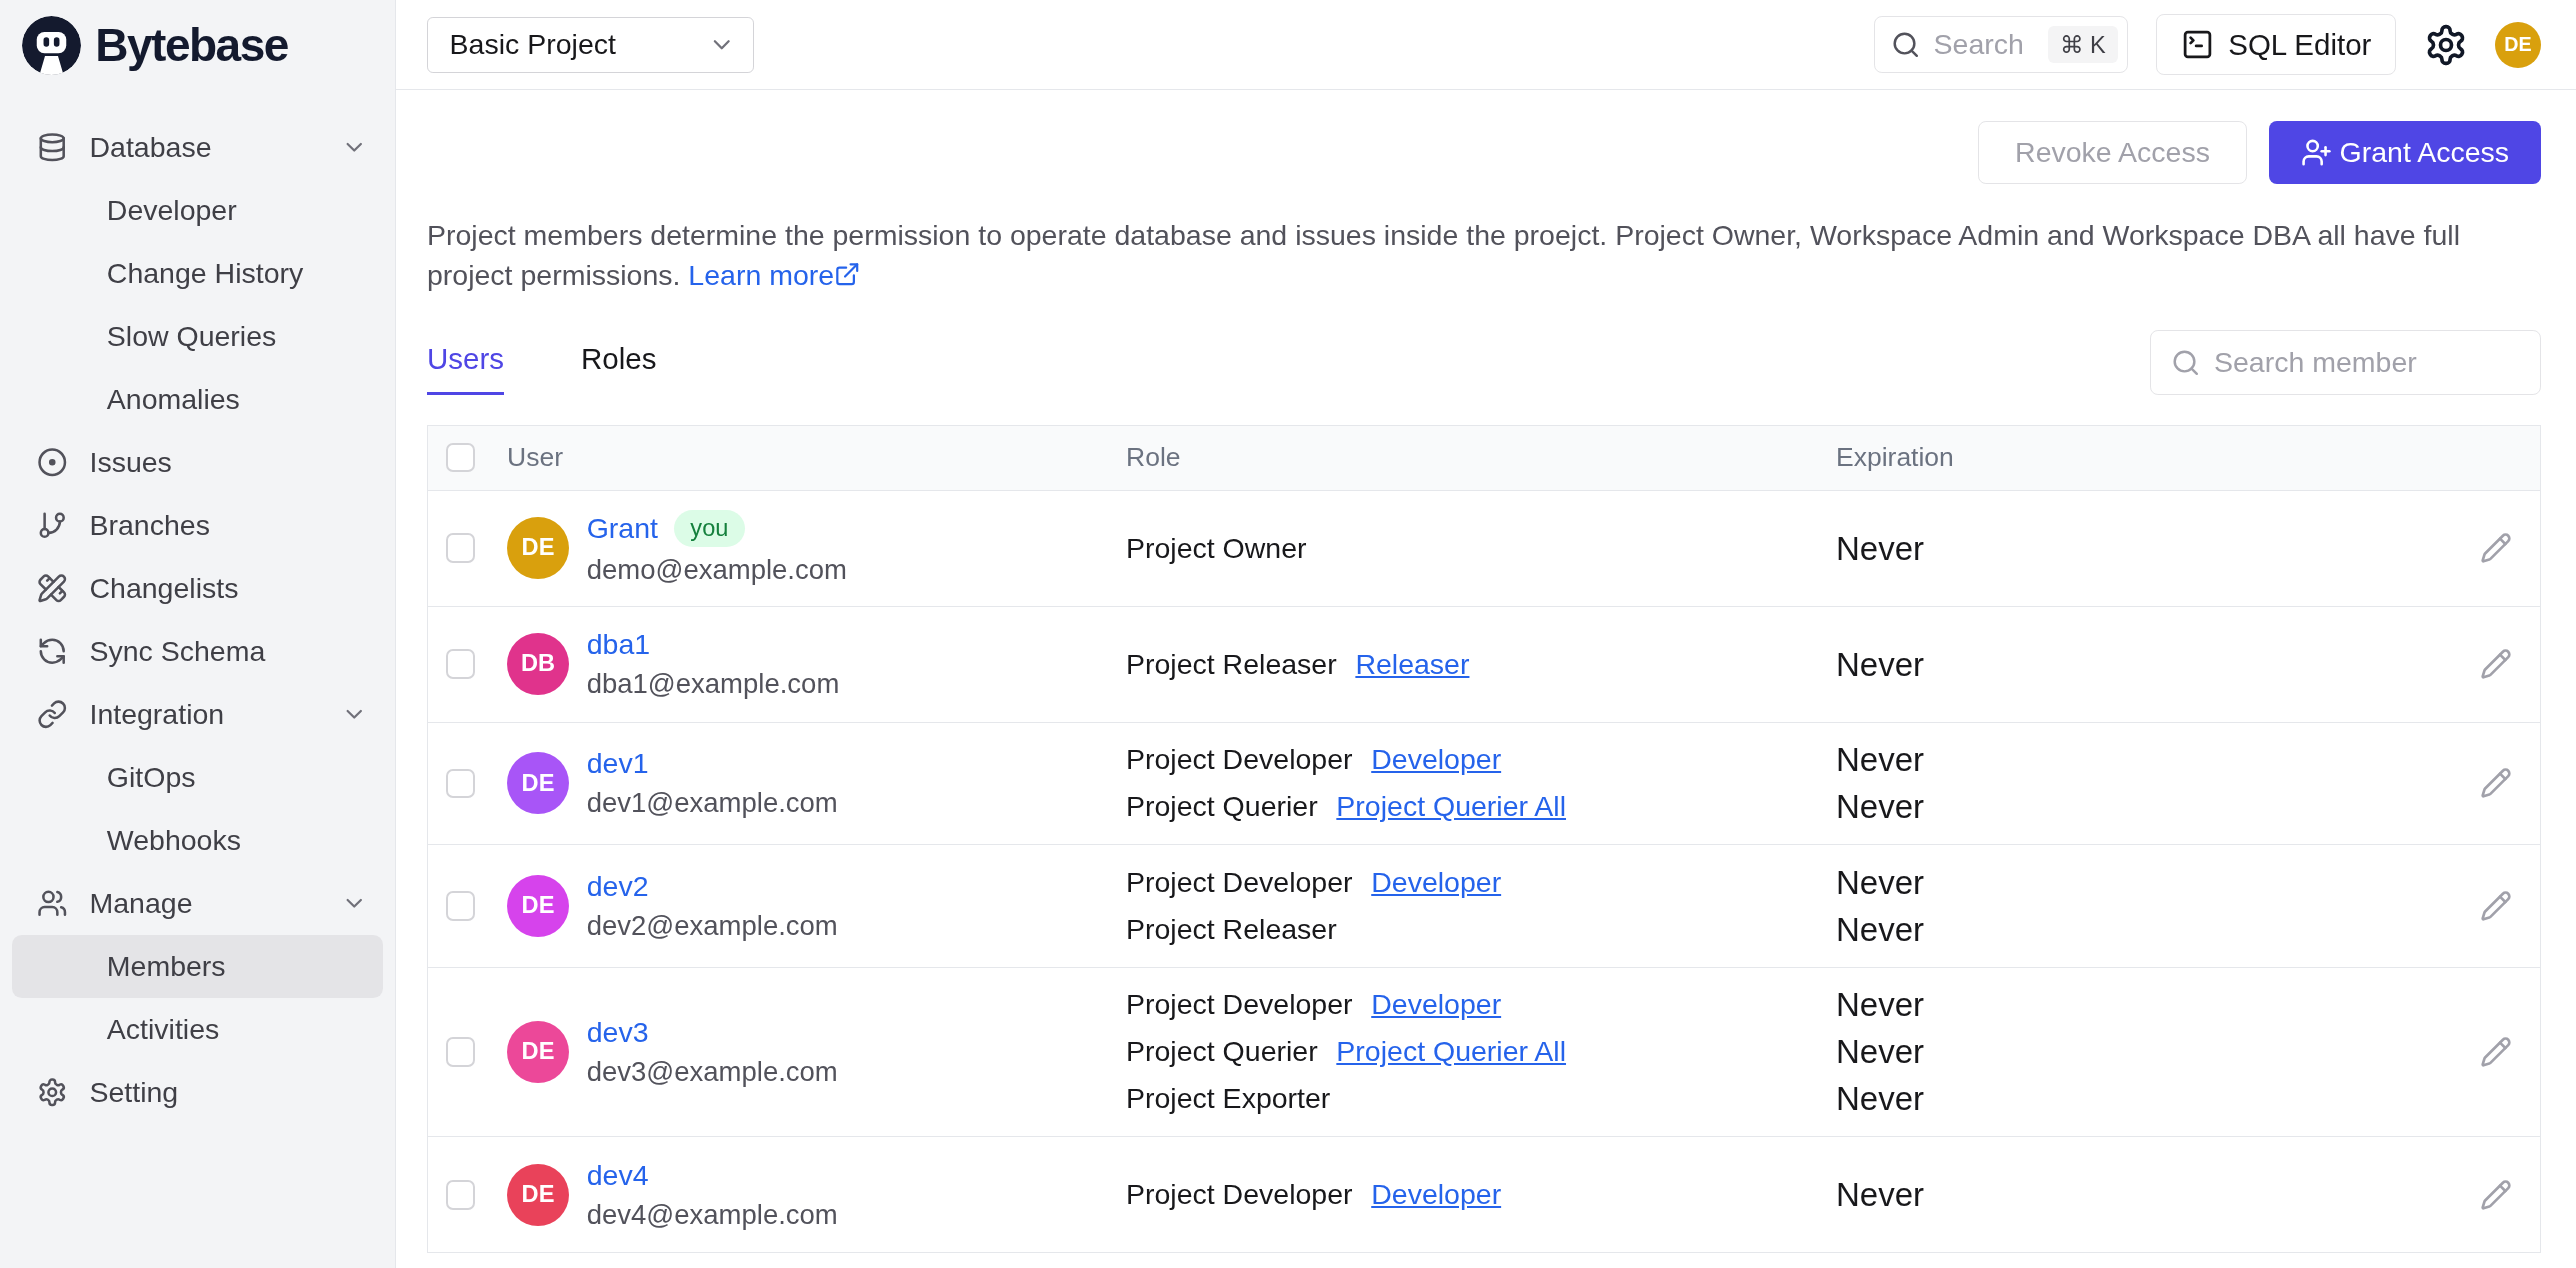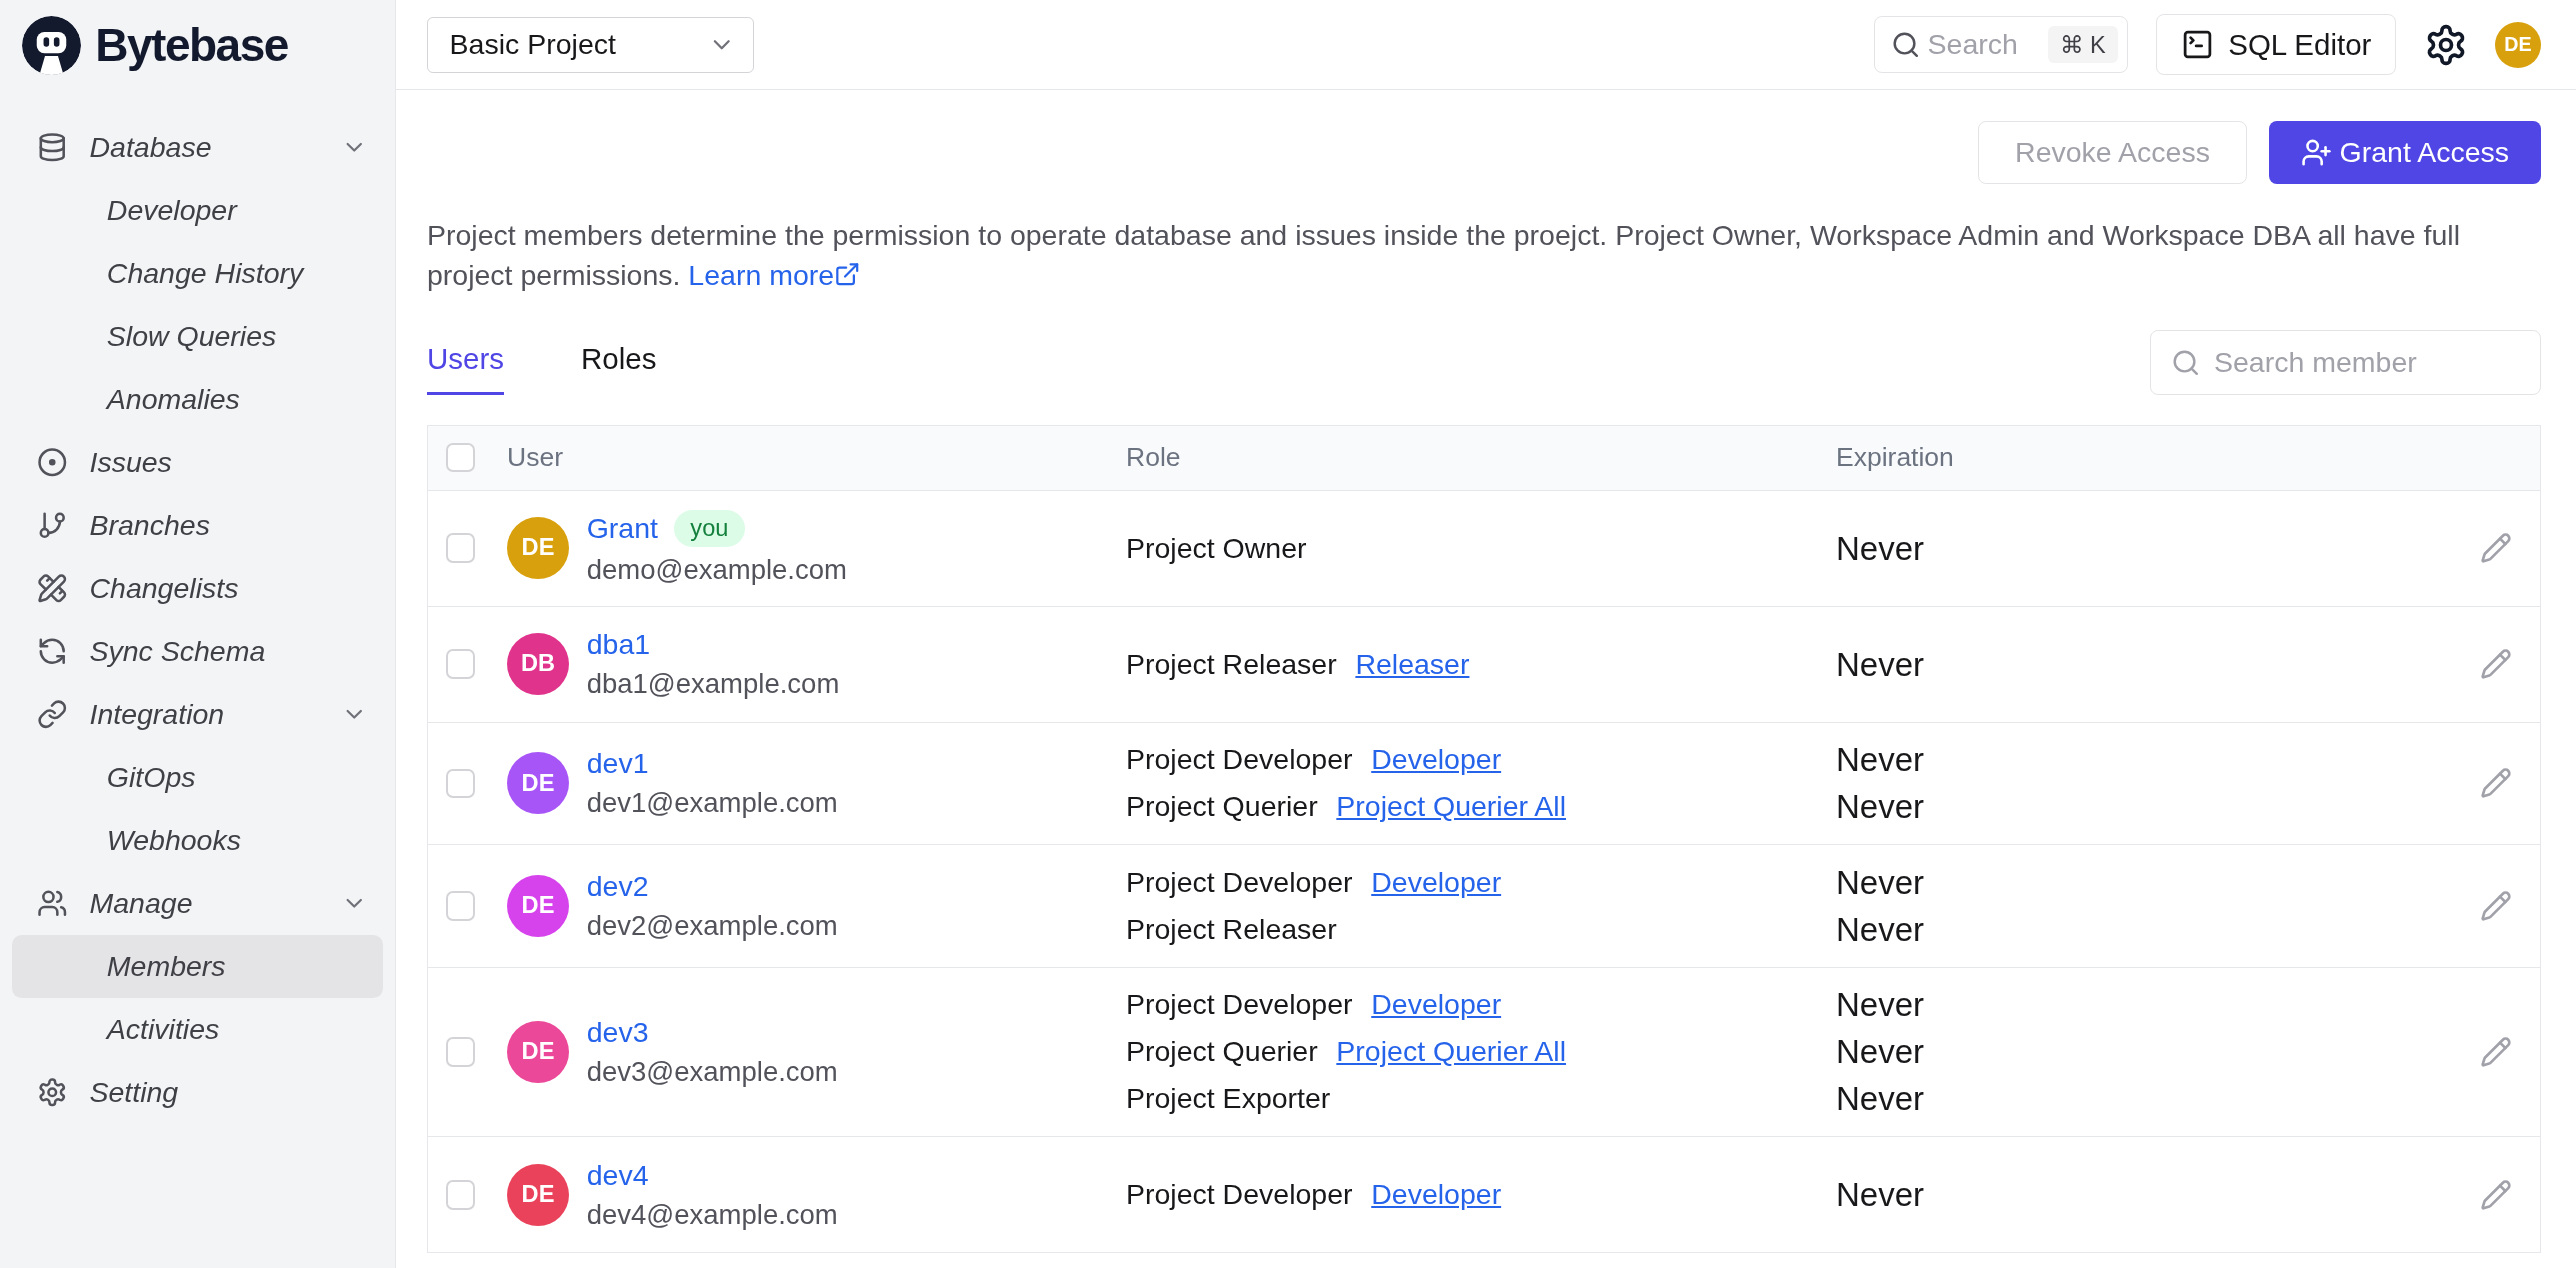--- a/index.html
+++ b/index.html
@@ -10,21 +10,21 @@
   }
   
   .sidebar {
     width:396px; min-width:396px; height:100%;
     background:#F3F4F6; border-right:1px solid #E5E7EB;
     display:flex; flex-direction:column;
   }
   .logo { height:90px; display:flex; align-items:center; gap:14.7px; padding-left:21.6px; }
   .logo svg { width:59px; height:59px; }
   .wordmark { font-size:46px; font-weight:800; color:#141A2E; letter-spacing:-1.5px; }
-  .nav { padding:25.6px 11.8px 0 11.8px; display:flex; flex-direction:column;font-style:italic; }
+  .nav { padding:25.6px 11.8px 0 11.8px; display:flex; flex-direction:column; }
   .nav-item {
     height:63px; display:flex; align-items:center; gap:21.6px;
     padding:0 15.7px 0 25.6px; font-size:28.5px; color:#3F3F46;
     border-radius:9.8px; cursor:pointer; font-weight:500;
   }
   .nav-item.level1 { padding-left:95px; font-weight:400; }
   .nav-item.active { background:#E4E4E7; }
   .nav-icon { width:30.5px; height:30.5px; color:#52525B; display:flex; flex:none; }
   .nav-icon svg { width:100%; height:100%; }
   .nav-chevron { margin-left:auto; width:26.5px; height:26.5px; color:#71717A; display:flex; }
@@ -38,21 +38,21 @@
   .project-select {
     width:327px; height:56px; border:1px solid #D4D4D8; border-radius:5.9px; background:#fff;
     display:flex; align-items:center; justify-content:space-between;
     padding:0 17.7px 0 21.6px; font-size:28.5px; color:#18181B; cursor:pointer;
   }
   .select-chevron { width:27.5px; height:27.5px; color:#71717A; display:flex; }
   .select-chevron svg { width:100%; height:100%; }
   .topbar-right { margin-left:auto; display:flex; align-items:center; gap:27.5px; }
   .search-box {
     width:254px; height:57px; border:1px solid #E4E4E7; border-radius:7.9px; background:#fff;
-    display:flex; align-items:center; gap:7px; padding:0 9.8px 0 15.7px;
+    display:flex; align-items:center; gap:13px; padding:0 9.8px 0 15.7px;
   }
   .search-box .s-icon { width:29.5px; height:29.5px; color:#52525B; display:flex; flex:none; }
   .search-box .s-icon svg { width:100%; height:100%; }
   .search-input {
     border:none; outline:none; background:transparent; min-width:0; flex:1;
     font-family:"Liberation Sans",sans-serif; font-size:28.5px; color:#18181B;
   }
   .search-input::placeholder { color:#A1A1AA; }
   .kbd {
     background:#F4F4F5; border-radius:5.9px; padding:4.9px 11.8px;

